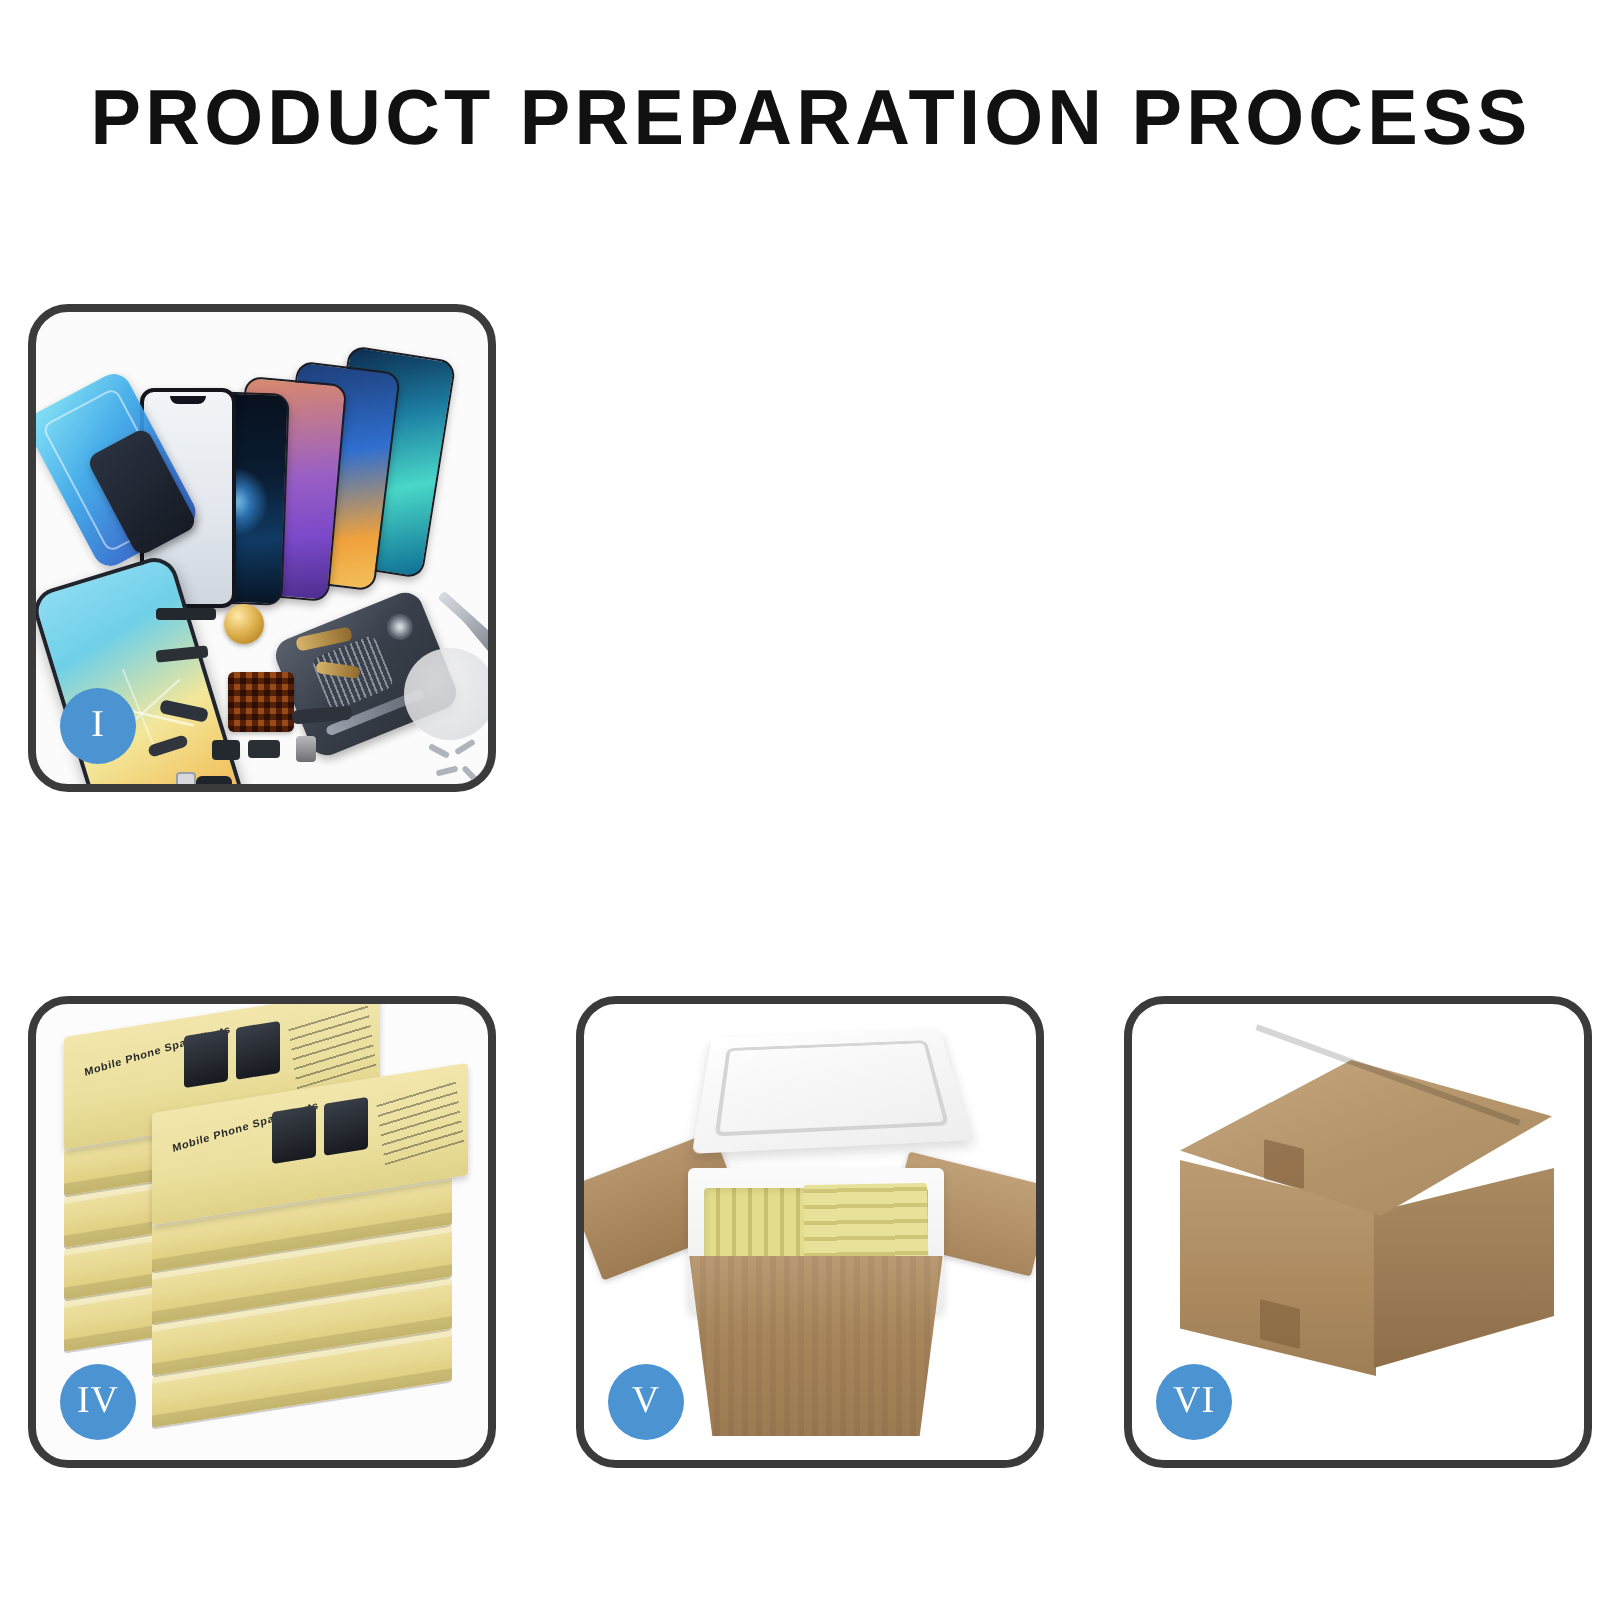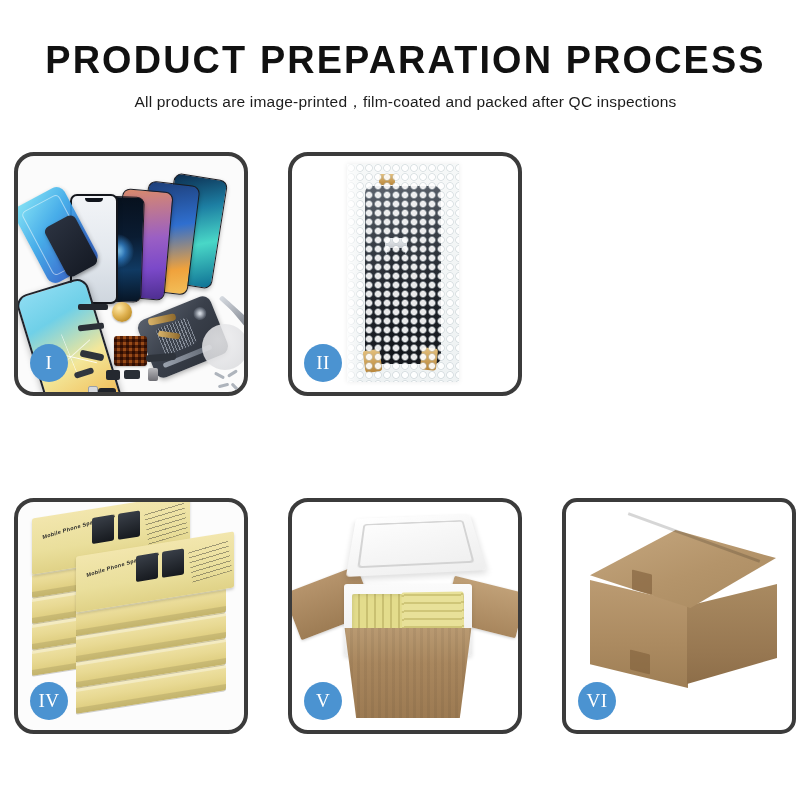--- a/index.html
+++ b/index.html
@@ -297,21 +297,20 @@
   .tapeB{position:absolute;left:64px;top:150px;width:20px;height:20px;
        background:rgba(120,88,52,.5);transform:skewY(14deg);border-radius:1px;}
 </style>
 </head>
 <body>
 
 <div class="page">
 
   <div class="header">
     <div class="title">PRODUCT PREPARATION PROCESS</div>
-    <div class="subtitle">All products are image-printed，film-coated and packed after QC inspections</div>
   </div>
 
   <div class="grid">
 
     <div class="panel p1" style="left:14px;top:152px;width:234px;height:244px;">
       <div class="stage">
         <div class="phone-fan">
           <div class="fanphone fp5"></div>
           <div class="fanphone fp4"></div>
           <div class="fanphone fp3"></div>
@@ -350,36 +349,20 @@
           <i></i>
             <i></i>
             <i></i>
             <i></i>
         </div>
         <div class="finger"></div>
       </div>
       <div class="badge">I</div>
     </div>
 
-    <div class="panel p2" style="left:288px;top:152px;width:234px;height:244px;">
-      <div class="stage">
-        <div class="bwrap">
-          <div class="screenpanel">
-            <div class="conn"></div>
-            <div class="strip"></div>
-          </div>
-          <div class="tapea"></div>
-          <div class="tapeb"></div>
-          <div class="tapec"></div>
-          <div class="bubbles"></div>
-          <div class="bfold"></div>
-        </div>
-      </div>
-      <div class="badge">II</div>
-    </div>
 
 
     <div class="panel p4" style="left:14px;top:498px;width:234px;height:236px;">
       <div class="stage">
         <div class="stack">
           <div class="sbox bs5">
               <span class="edge"></span>
               <span class="shade"></span>
             </div>
           <div class="sbox bs4">
@@ -444,21 +427,21 @@
         <div class="flapR"></div>
         <div class="foam"></div>
         <div class="ybooks"></div>
         <div class="ybooks2"></div>
         <div class="foamlid"></div>
         <div class="cartonbody"></div>
       </div>
       <div class="badge">V</div>
     </div>
 
-    <div class="panel p6" style="left:562px;top:498px;width:234px;height:236px;border-radius:15px;">
+    <div class="panel p6" style="left:562px;top:498px;width:234px;height:236px;">
       <div class="stage">
         <div class="c6left"></div>
         <div class="c6right"></div>
         <div class="c6top"></div>
         <div class="c6seam"></div>
         <div class="tapeT"></div>
         <div class="tapeB"></div>
       </div>
       <div class="badge">VI</div>
     </div>

